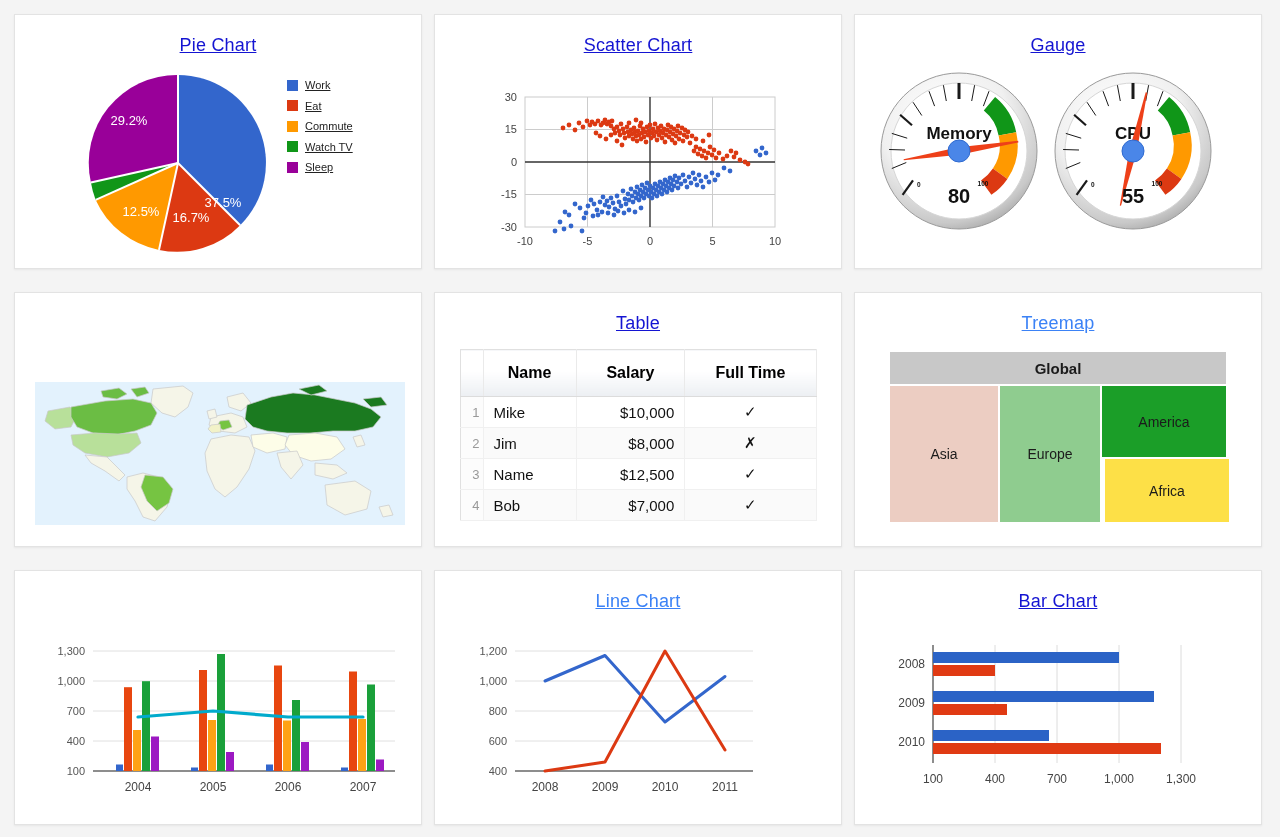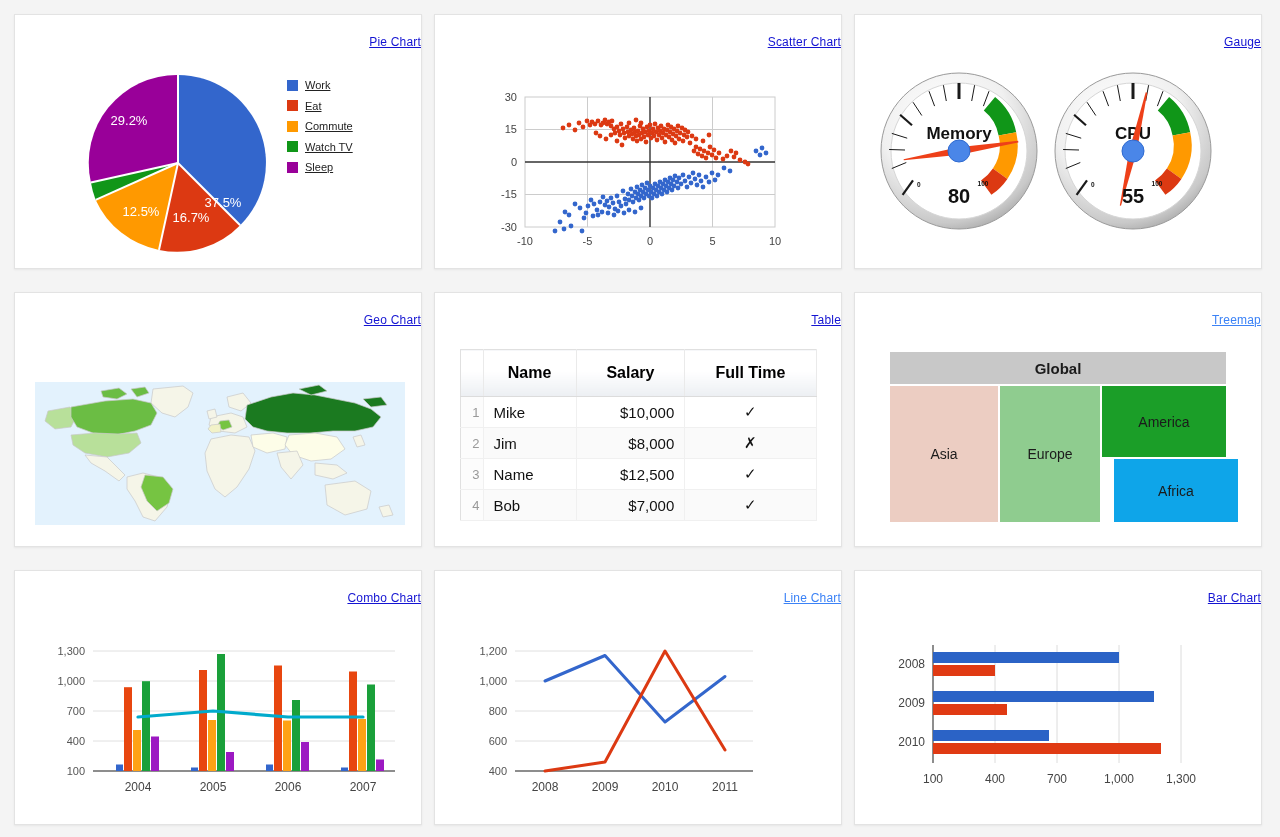--- a/index.html
+++ b/index.html
@@ -24,22 +24,22 @@
   }
   .card {
     background: #ffffff;
     border: 1px solid #e3e3e3;
     box-shadow: 0 1px 2px rgba(0,0,0,0.06);
     position: relative;
     overflow: hidden;
     box-sizing: border-box;
   }
   .card-title {
-    text-align: right;
-    font-size: 12px;
+    text-align: center;
+    font-size: 18px;
     margin-top: 20px;
     text-decoration: underline;
     letter-spacing: 0.2px;
   }
   .title-blue { color: #1414d2; }
   .title-purple { color: #3b82f6; }
 
   .card-body {
     position: absolute;
     top: 48px;
@@ -550,21 +550,20 @@
             </g>
             <circle cx="278" cy="88" r="11" fill="#4a86e8" stroke="#2f6ad0" stroke-width="1"></circle>
             <text x="278" y="140" font-size="20" font-weight="bold" font-family="Liberation Sans, sans-serif" fill="#111" text-anchor="middle">55</text>
           </g>
         </svg>
       </div>
     </div>
   </div>
 
   <div class="card">
-    <div class="card-title title-blue">Geo Chart</div>
     <div class="card-body">
       <div class="geo-wrap">
         <svg width="408" height="207" viewBox="0 0 408 207">
           <rect x="20" y="41" width="370" height="143" fill="#e3f2fd"></rect>
           <g stroke="#c9c9c9" stroke-width="0.7">
 
             <path d="M138,48 L168,45 L178,52 L173,66 L160,76 L147,72 L136,62 Z" fill="#f5f5e8"></path>
 
             <path d="M33,70 L55,66 L62,74 L56,86 L40,88 L30,80 Z" fill="#b8e09a"></path>
 
@@ -665,29 +664,28 @@
         </div>
         <div class="tm-cell" style="left:0;top:34px;width:110px;height:138px;background:#eccdc2">
           <span>Asia</span>
         </div>
         <div class="tm-cell" style="left:110px;top:34px;width:102px;height:138px;background:#8fcc8f">
           <span>Europe</span>
         </div>
         <div class="tm-cell" style="left:212px;top:34px;width:126px;height:73px;background:#1b9e28">
           <span>America</span>
         </div>
-        <div class="tm-cell" style="left:224px;top:107px;width:126px;height:65px;background:#0ea5e9">
+        <div class="tm-cell" style="left:215px;top:107px;width:126px;height:65px;background:#fde047">
           <span>Africa</span>
         </div>
       </div>
     </div>
   </div>
 
   <div class="card">
-    <div class="card-title title-blue">Combo Chart</div>
     <div class="card-body">
       <div class="plot">
         <svg width="408" height="207" viewBox="0 0 408 207">
 
           <g stroke="#e0e0e0" stroke-width="1">
             <line x1="78" y1="32" x2="380" y2="32"></line>
             <line x1="78" y1="62" x2="380" y2="62"></line>
             <line x1="78" y1="92" x2="380" y2="92"></line>
             <line x1="78" y1="122" x2="380" y2="122"></line>
           </g>

